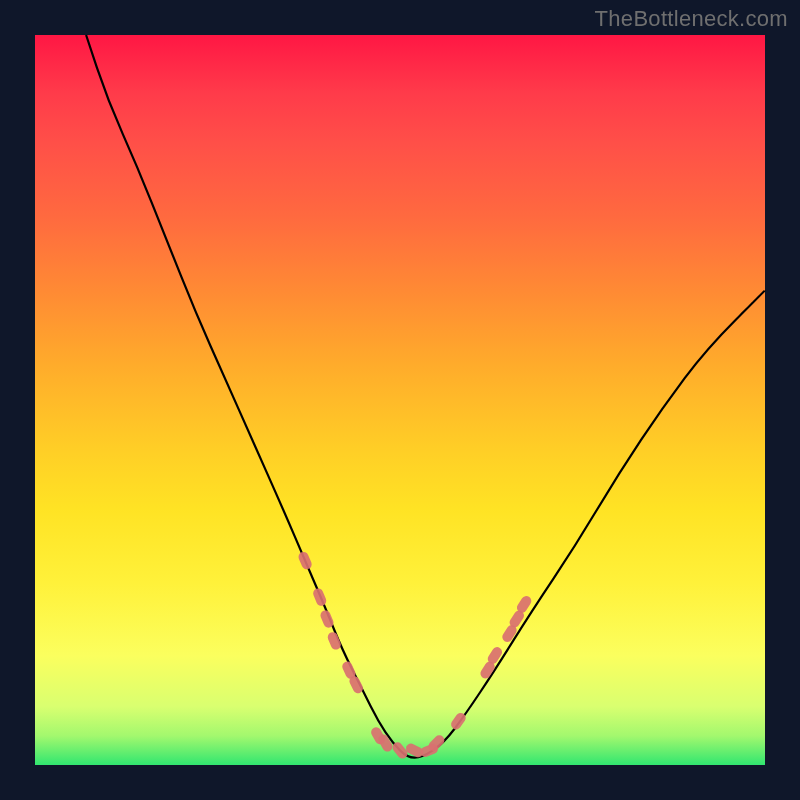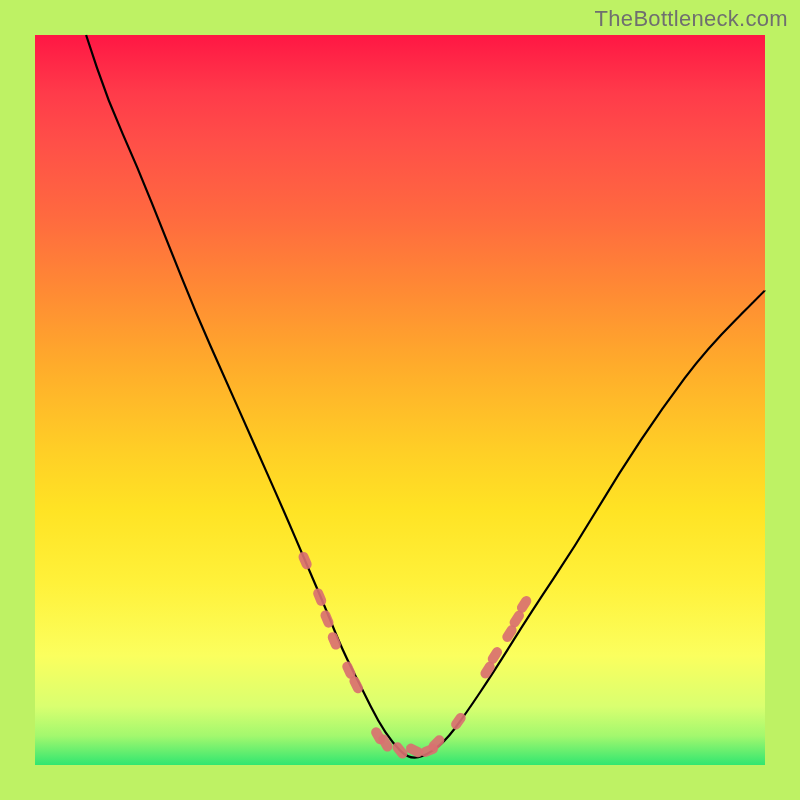--- a/index.html
+++ b/index.html
@@ -10,21 +10,21 @@
     background: #000;
     overflow: hidden;
     font-family: Arial, Helvetica, sans-serif;
   }
   .frame {
     position: absolute;
     left: 0;
     top: 0;
     width: 800px;
     height: 800px;
-    background: #bef264;
+    background: #0f172a;
   }
   .plot-area {
     position: absolute;
     left: 35px;
     top: 35px;
     width: 730px;
     height: 730px;
     
     background: linear-gradient(
       to bottom,

